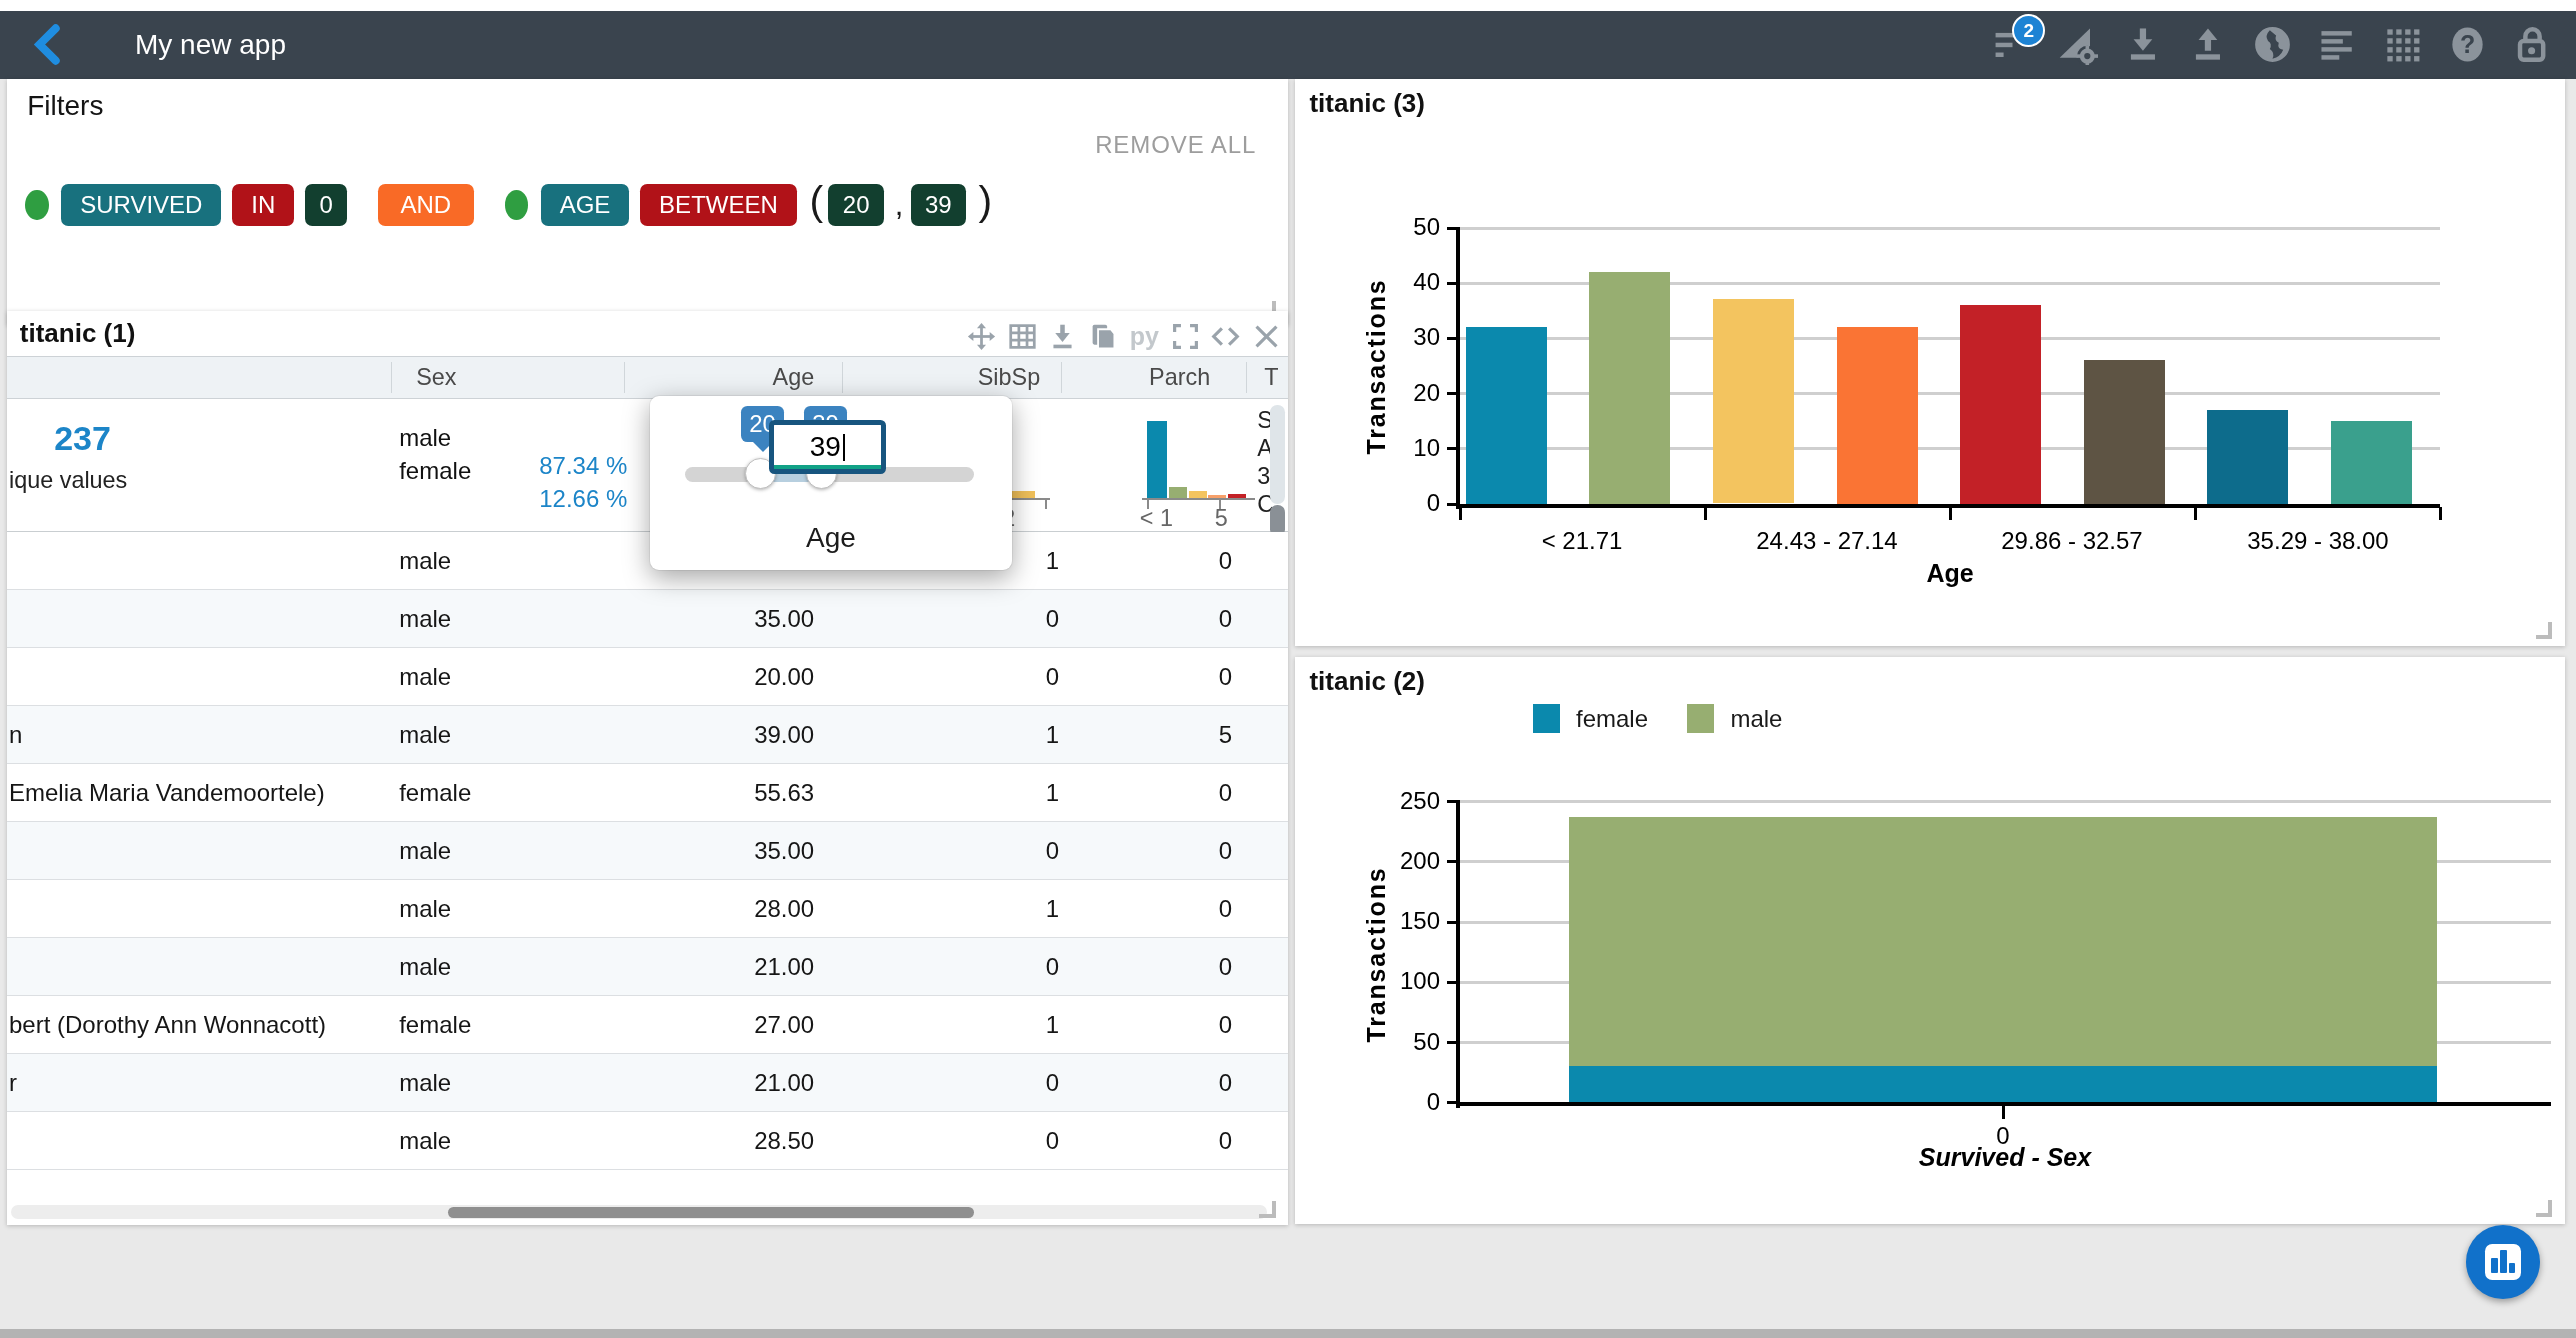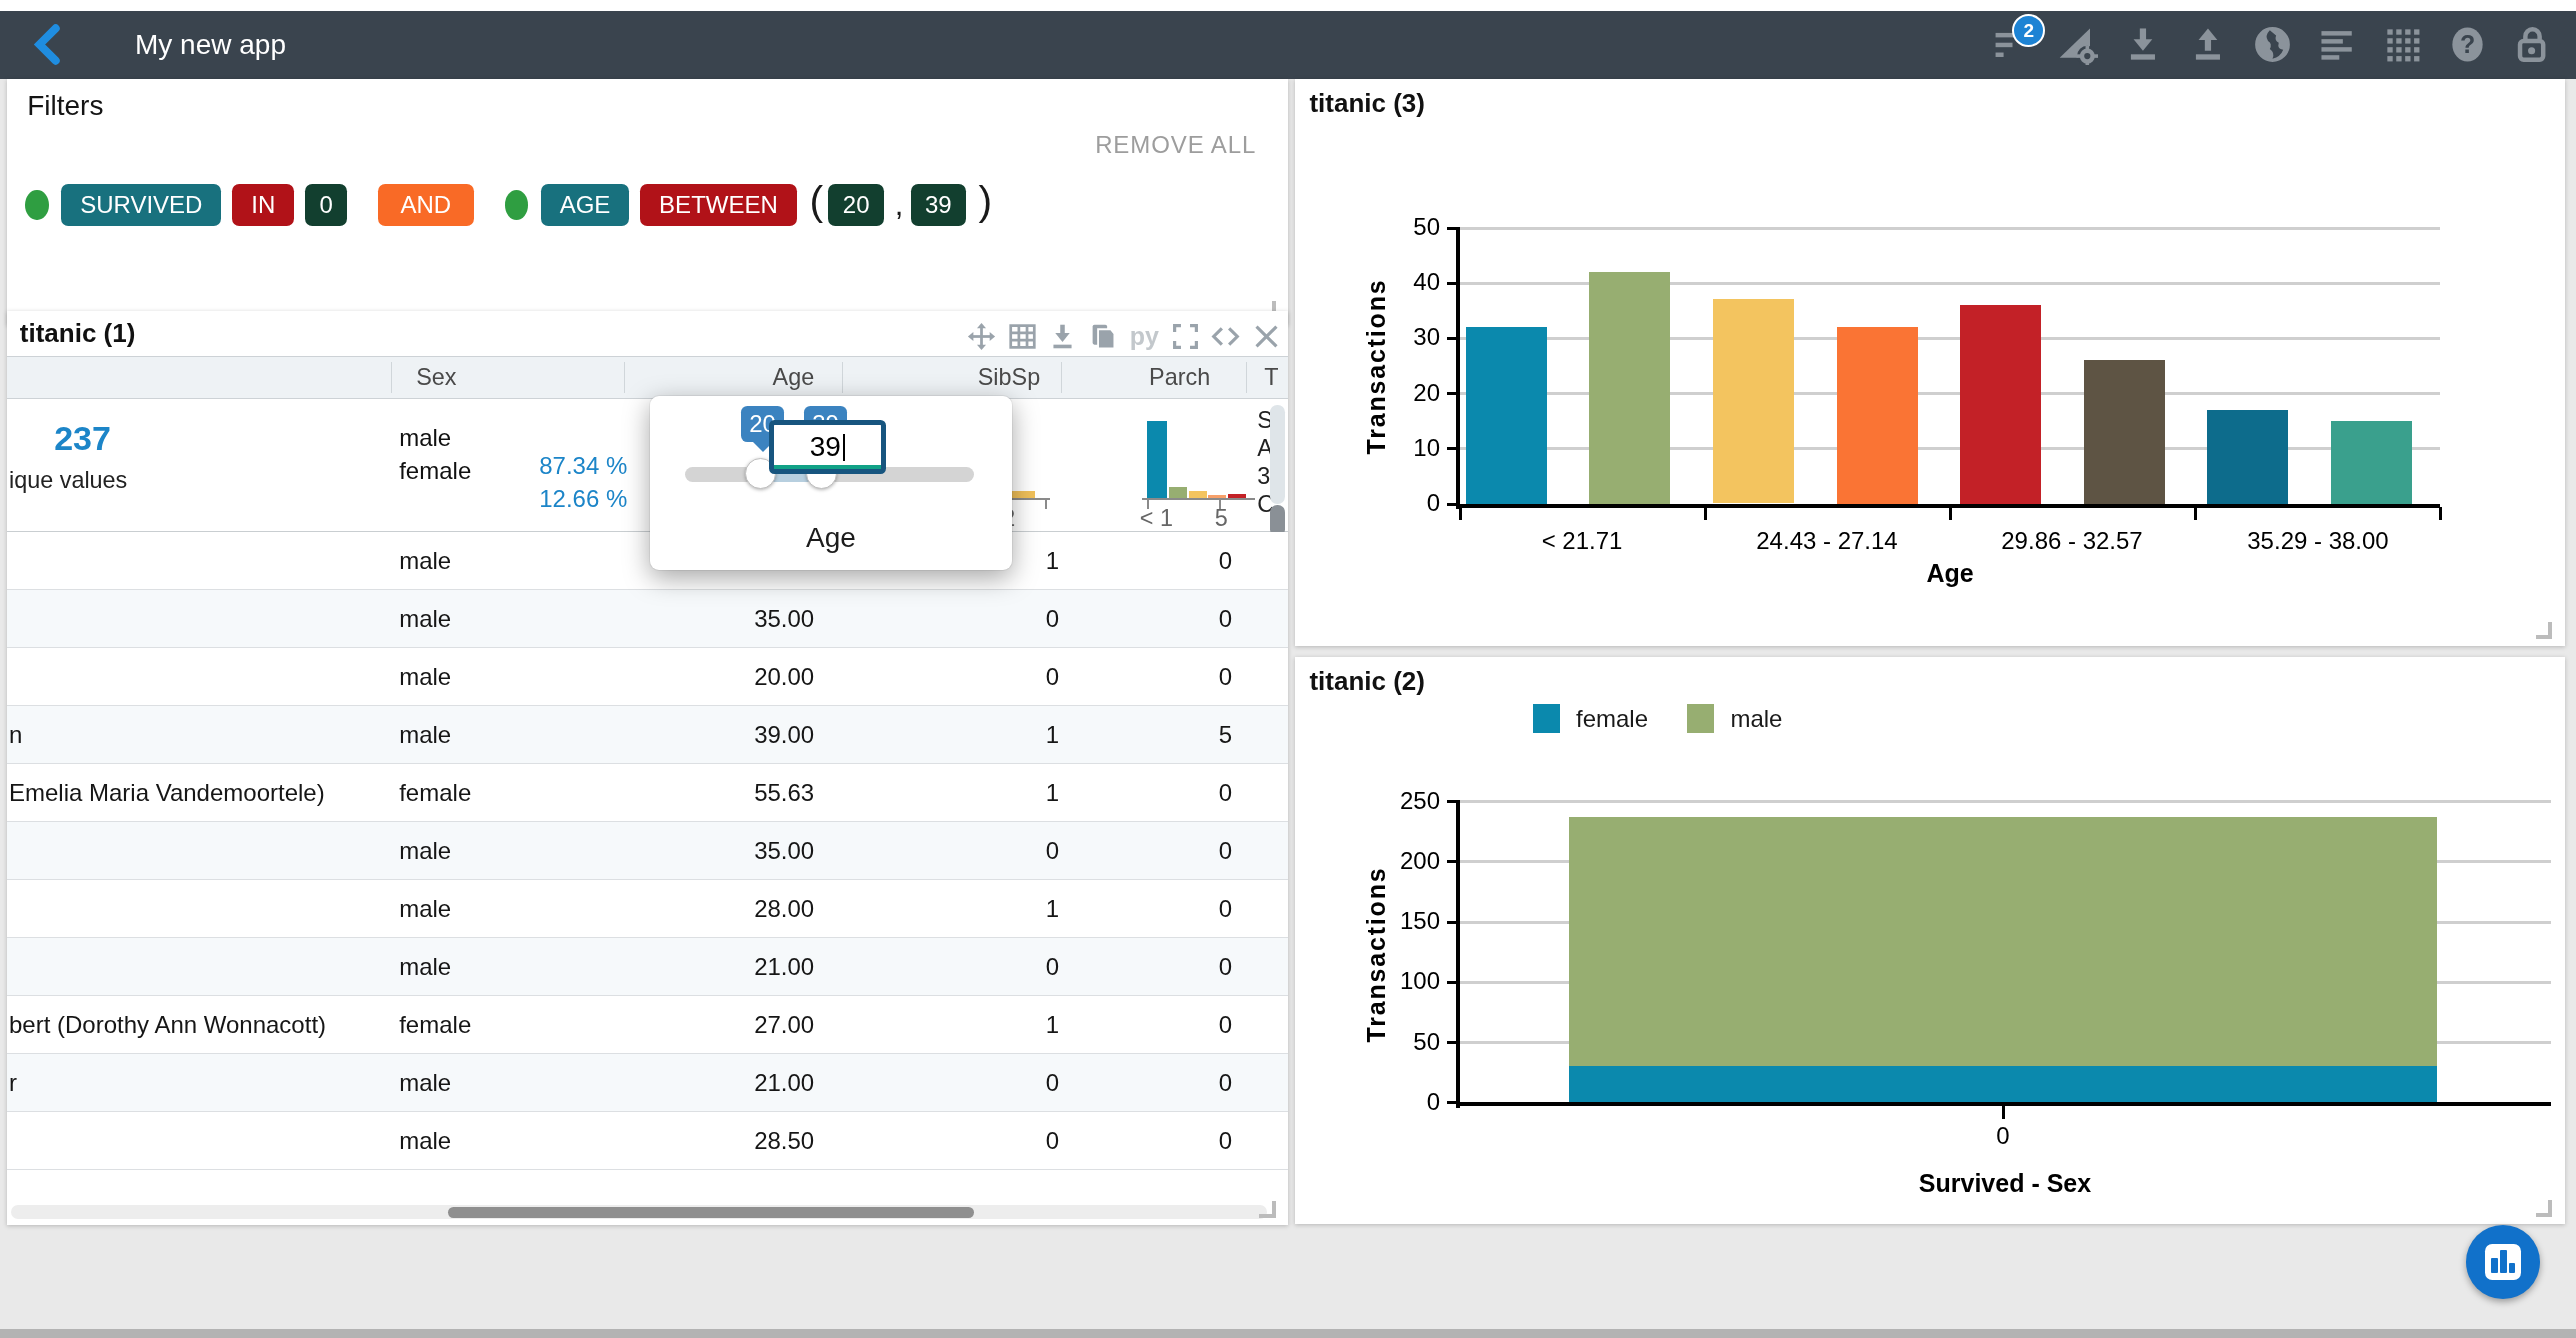--- a/index.html
+++ b/index.html
@@ -531,21 +531,21 @@
         <div class="yticklabel" style="left: 73px; top: 190px;">200</div>
         <div class="gridline" style="left: 165px; width: 1091px; top: 143px;"></div>
         <div class="ytick" style="left: 152px; top: 143px;"></div>
         <div class="yticklabel" style="left: 73px; top: 130px;">250</div>
         <div class="yaxis" style="left: 161px; top: 144px; height: 307px;"></div>
         <div class="bar" style="left: 274px; width: 868px; top: 409px; height: 36px; background: rgb(11, 137, 173);"></div>
         <div class="bar" style="left: 274px; width: 868px; top: 160px; height: 249px; background: rgb(151, 174, 113);"></div>
         <div class="xtick" style="left: 707px; top: 449px;"></div>
         <div class="xticklabel" style="left: 618px; width: 180px; top: 465px;">0</div>
         <div class="xaxis" style="left: 165px; width: 1091px; top: 445px;"></div>
-        <div class="axislabel" style="left: 575px; width: 270px; top: 512px;">Survived - Sex</div>
+        <div class="axislabel" style="left: 575px; width: 270px; top: 486px; font-style: italic;">Survived - Sex</div>
       </div>
     <div class="ylabel" style="left:-18px;top:283px;width:198px;text-align:center;">Transactions</div>
     <div class="resize-corner"></div>
   </div>
 
   <div id="fab">
     <div id="fabInner">
       <div class="fabbar" style="left:6.3px;height:14.4px;"></div>
       <div class="fabbar" style="left:15.3px;height:22.5px;"></div>
       <div class="fabbar" style="left:24px;height:10px;"></div>

